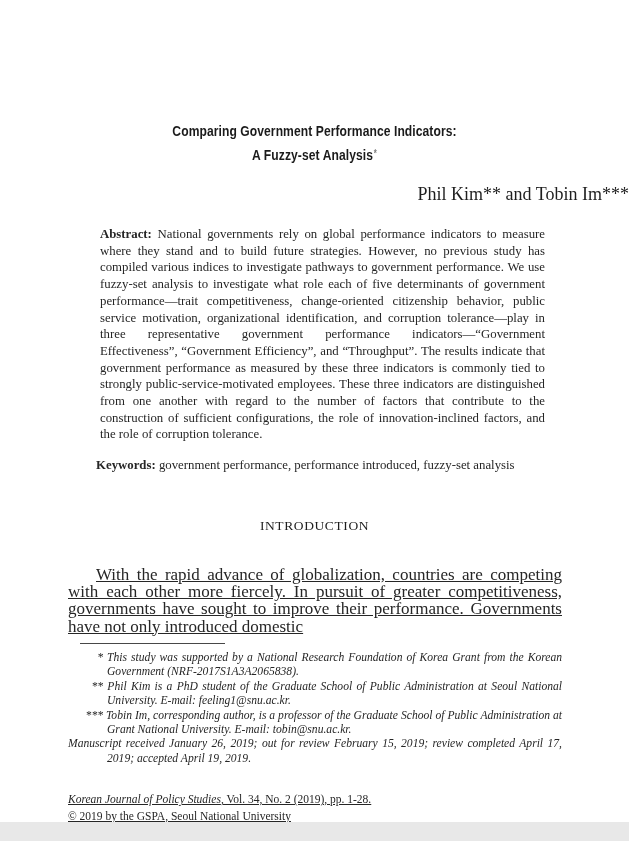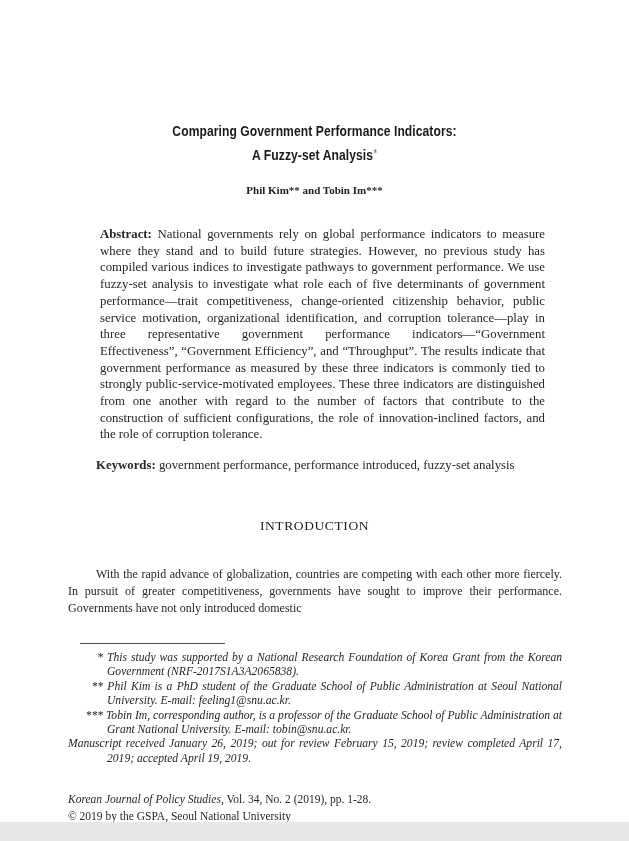--- a/index.html
+++ b/index.html
@@ -38,23 +38,23 @@
     color: #7d7d7d;
     vertical-align: 3px;
     margin-left: 1px;
   }
   
   .authors {
     position: absolute;
     top: 184px;
     left: 0;
     right: 0;
-    text-align: center;
-    font-weight: bold;
-    font-size: 11px;
+    text-align: right;
+    font-weight: normal;
+    font-size: 18px;
     color: #1e1e1e;
   }
   
   .abstract {
     position: absolute;
     top: 226px;
     left: 100px;
     width: 445px;
     text-align: justify;
     font-size: 12.8px;
@@ -85,22 +85,23 @@
     color: #1e1e1e;
   }
   .intro-para {
     position: absolute;
     top: 566px;
     left: 68px;
     width: 494px;
     margin: 0;
     text-align: justify;
     text-indent: 28px;
-    font-size: 12px;
+    font-size: 17px;
     line-height: 17.2px;
+    text-decoration: underline;
   }
   
   .fn-rule {
     position: absolute;
     top: 643px;
     left: 80px;
     width: 145px;
     height: 0;
     border-top: 1.4px solid #474747;
   }
@@ -127,21 +128,21 @@
   }
   
   .journal-block {
     position: absolute;
     top: 791px;
     left: 68px;
     width: 494px;
     font-size: 11.5px;
     line-height: 16.5px;
   }
-  .journal-block p { margin: 0; }
+  .journal-block p { margin: 0; text-decoration: underline; }
 </style>
 </head>
 <body>
 
 <div class="page">
 
   <header class="title-block">
     <div class="title-line">
       <span>Comparing Government Performance Indicators:</span>
     </div>

